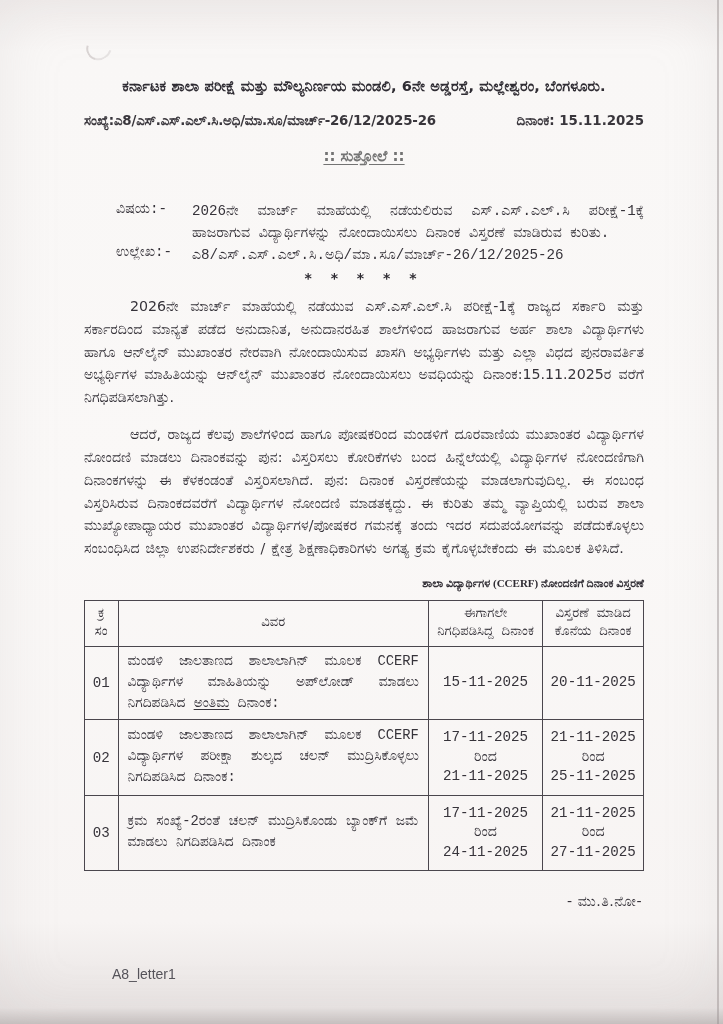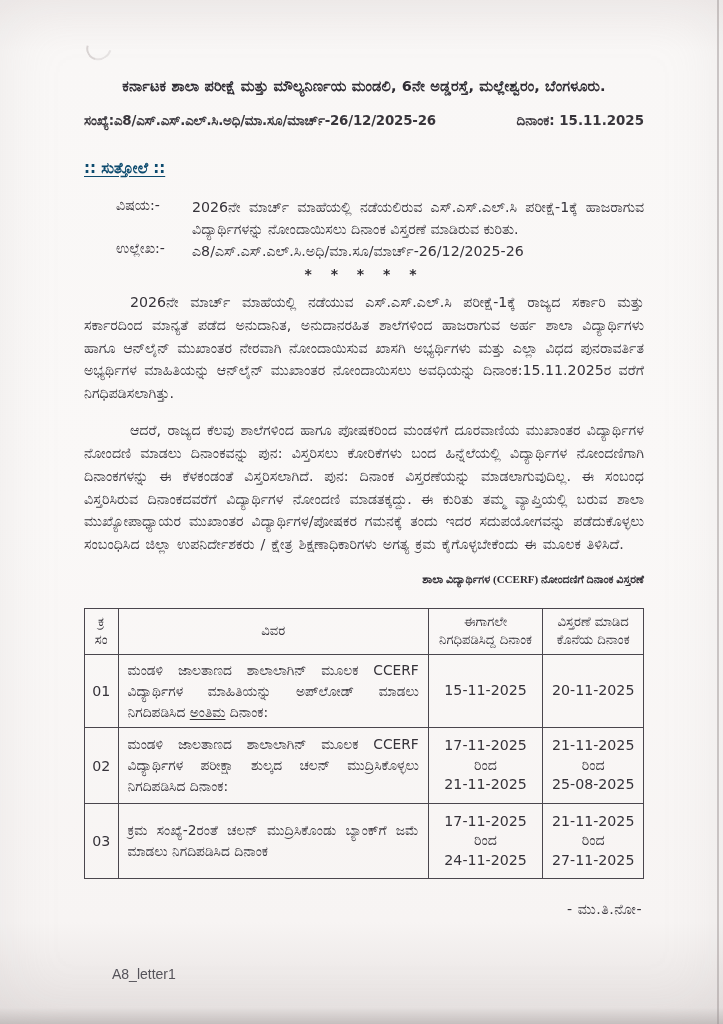--- a/index.html
+++ b/index.html
@@ -32,45 +32,45 @@
   .org-line{
     text-align:center;font-weight:700;font-size:14.6px;line-height:20px;
     letter-spacing:0.1px;color:#2f2c33;
   }
   .ref-row{
     display:flex;justify-content:space-between;align-items:baseline;
     margin-top:17px;font-size:13.4px;color:#39363c;font-weight:bold;
   }
   .ref-no{letter-spacing:-0.2px;}
   .doc-title{
-    text-align:left;font-weight:700;font-size:15px;margin-top:30px;
-    text-decoration:underline;text-underline-offset:3px;color:#0c4a6e;
+    text-align:center;font-weight:700;font-size:15px;margin-top:18px;
+    text-decoration:underline;text-underline-offset:3px;color:#737373;
   }
-  .meta-block{margin-top:20px;font-size:14.2px;}
+  .meta-block{margin-top:36px;font-size:14.2px;font-family:Liberation Mono, monospace;}
   .meta-row{display:flex;margin-left:32px;}
   .meta-label{flex:0 0 62px;white-space:nowrap;}
   .meta-text{margin-left:14px;flex:1;text-align:justify;line-height:21.5px;}
   .ref-lines{margin-left:14px;flex:1;line-height:22px;}
   .ref-lines .line{display:block;}
   .separator{
     text-align:center;font-weight:700;font-size:14px;letter-spacing:7px;
     margin-top:4px;color:#2f2c33;
   }
   .para{
     margin-top:9px;font-size:14.2px;line-height:22.8px;
     text-align:justify;text-indent:46px;color:#36333a;
     word-spacing:1.5px;
   }
   .para + .para{margin-top:13px;}
   .table-title{
     text-align:right;font-weight:700;font-size:11px;margin-top:17px;color:#2f2c33;font-family:Liberation Serif, serif;
   }
   table.sched{
-    width:100%;border-collapse:collapse;margin-top:22px;
-    font-size:13.8px;color:#36333a;
+    width:100%;border-collapse:collapse;margin-top:10px;
+    font-size:13.8px;color:#36333a;font-family:Liberation Mono, monospace;
   }
   table.sched th,table.sched td{
     border:1.6px solid #4a464d;vertical-align:middle;
   }
   table.sched th{
     font-weight:400;font-size:13.2px;text-align:center;padding:4px 6px;line-height:18.5px;
   }
   td.c-num{width:6%;text-align:center;font-size:14.2px;}
   td.c-desc{width:55.5%;text-align:justify;padding:5px 9px;line-height:20.8px;}
   td.c-date{width:20.5%;text-align:center;padding:8px 4px;font-size:14.2px;}
@@ -148,21 +148,21 @@
           <td class="c-num">02</td>
           <td class="c-desc"><span>ಮಂಡಳಿ ಜಾಲತಾಣದ ಶಾಲಾಲಾಗಿನ್ ಮೂಲಕ CCERF ವಿದ್ಯಾರ್ಥಿಗಳ ಪರೀಕ್ಷಾ ಶುಲ್ಕದ ಚಲನ್ ಮುದ್ರಿಸಿಕೊಳ್ಳಲು ನಿಗದಿಪಡಿಸಿದ ದಿನಾಂಕ:</span></td>
           <td class="c-date">
             <span class="dl">17-11-2025</span>
             <span class="dl">ರಿಂದ</span>
             <span class="dl">21-11-2025</span>
           </td>
           <td class="c-date">
             <span class="dl">21-11-2025</span>
             <span class="dl">ರಿಂದ</span>
-            <span class="dl">25-08-2025</span>
+            <span class="dl">25-11-2025</span>
           </td>
         </tr>
         <tr>
           <td class="c-num">03</td>
           <td class="c-desc"><span>ಕ್ರಮ ಸಂಖ್ಯೆ-2ರಂತೆ ಚಲನ್ ಮುದ್ರಿಸಿಕೊಂಡು ಬ್ಯಾಂಕ್‌ಗೆ ಜಮೆ ಮಾಡಲು ನಿಗದಿಪಡಿಸಿದ ದಿನಾಂಕ</span></td>
           <td class="c-date">
             <span class="dl">17-11-2025</span>
             <span class="dl">ರಿಂದ</span>
             <span class="dl">24-11-2025</span>
           </td>

